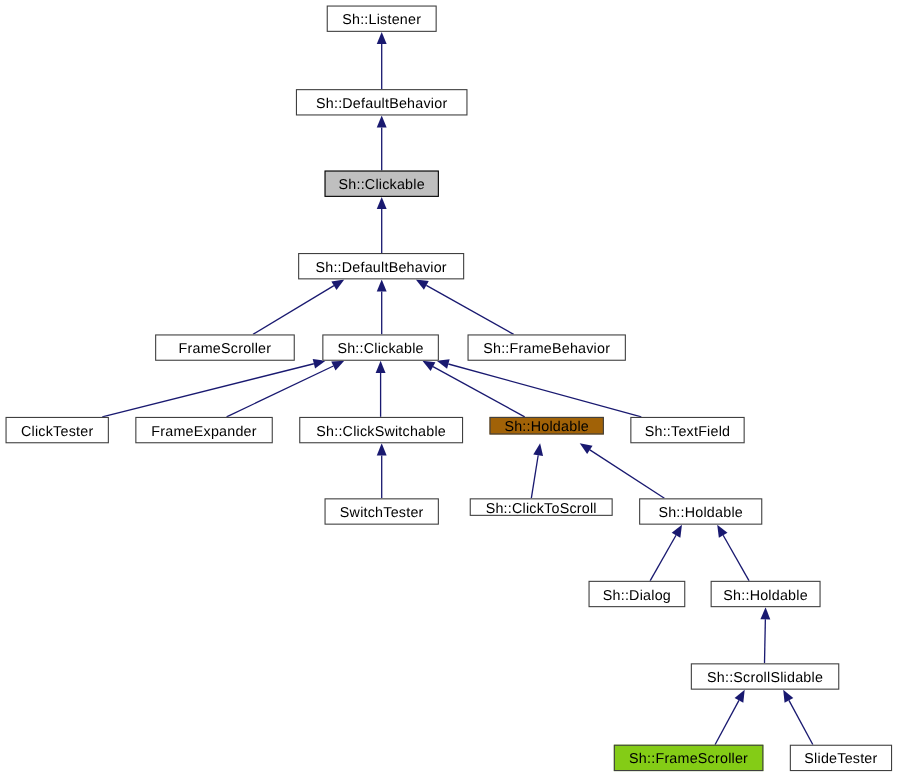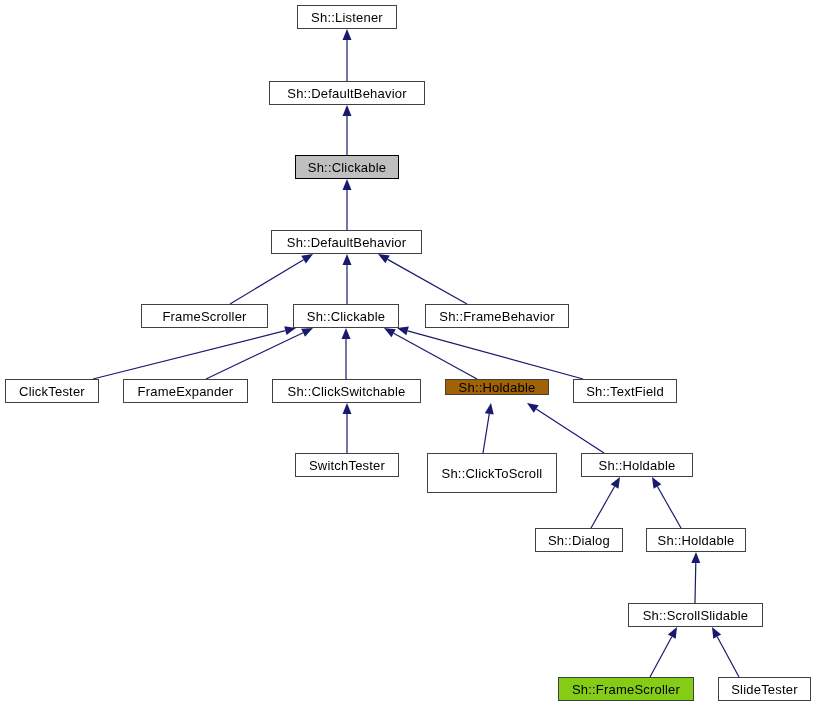--- a/index.html
+++ b/index.html
@@ -132,21 +132,21 @@
       <div class="node" style="left: 271px; top: 230px; width: 151px; height: 24px; background: rgb(255, 255, 255); border-color: rgb(64, 64, 64); color: rgb(0, 0, 0);">Sh::DefaultBehavior</div>
       <div class="node" style="left: 141px; top: 304px; width: 127px; height: 24px; background: rgb(255, 255, 255); border-color: rgb(64, 64, 64); color: rgb(0, 0, 0);">FrameScroller</div>
       <div class="node" style="left: 293px; top: 304px; width: 106px; height: 24px; background: rgb(255, 255, 255); border-color: rgb(64, 64, 64); color: rgb(0, 0, 0);">Sh::Clickable</div>
       <div class="node" style="left: 425px; top: 304px; width: 144px; height: 24px; background: rgb(255, 255, 255); border-color: rgb(64, 64, 64); color: rgb(0, 0, 0);">Sh::FrameBehavior</div>
       <div class="node" style="left: 5px; top: 379px; width: 94px; height: 24px; background: rgb(255, 255, 255); border-color: rgb(64, 64, 64); color: rgb(0, 0, 0);">ClickTester</div>
       <div class="node" style="left: 123px; top: 379px; width: 125px; height: 24px; background: rgb(255, 255, 255); border-color: rgb(64, 64, 64); color: rgb(0, 0, 0);">FrameExpander</div>
       <div class="node" style="left: 272px; top: 379px; width: 149px; height: 24px; background: rgb(255, 255, 255); border-color: rgb(64, 64, 64); color: rgb(0, 0, 0);">Sh::ClickSwitchable</div>
       <div class="node" style="left: 445px; top: 379px; width: 104px; height: 16px; background: #a16207; border-color: rgb(64, 64, 64); color: rgb(0, 0, 0);">Sh::Holdable</div>
       <div class="node" style="left: 573px; top: 379px; width: 104px; height: 24px; background: rgb(255, 255, 255); border-color: rgb(64, 64, 64); color: rgb(0, 0, 0);">Sh::TextField</div>
       <div class="node" style="left: 295px; top: 453px; width: 104px; height: 24px; background: rgb(255, 255, 255); border-color: rgb(64, 64, 64); color: rgb(0, 0, 0);">SwitchTester</div>
-      <div class="node" style="left: 427px; top: 453px; width: 130px; height: 40px; background: rgb(255, 255, 255); border-color: rgb(64, 64, 64); color: rgb(0, 0, 0);">Sh::ClickToScroll</div>
+      <div class="node" style="left: 427px; top: 453px; width: 130px; height: 16px; background: rgb(255, 255, 255); border-color: rgb(64, 64, 64); color: rgb(0, 0, 0);">Sh::ClickToScroll</div>
       <div class="node" style="left: 581px; top: 453px; width: 112px; height: 24px; background: rgb(255, 255, 255); border-color: rgb(64, 64, 64); color: rgb(0, 0, 0);">Sh::Holdable</div>
       <div class="node" style="left: 535px; top: 528px; width: 88px; height: 24px; background: rgb(255, 255, 255); border-color: rgb(64, 64, 64); color: rgb(0, 0, 0);">Sh::Dialog</div>
       <div class="node" style="left: 646px; top: 528px; width: 100px; height: 24px; background: rgb(255, 255, 255); border-color: rgb(64, 64, 64); color: rgb(0, 0, 0);">Sh::Holdable</div>
       <div class="node" style="left: 628px; top: 603px; width: 135px; height: 24px; background: rgb(255, 255, 255); border-color: rgb(64, 64, 64); color: rgb(0, 0, 0);">Sh::ScrollSlidable</div>
       <div class="node" style="left: 558px; top: 677px; width: 136px; height: 24px; background: #84cc16; border-color: rgb(64, 64, 64); color: rgb(0, 0, 0);">Sh::FrameScroller</div>
       <div class="node" style="left: 718px; top: 677px; width: 93px; height: 24px; background: rgb(255, 255, 255); border-color: rgb(64, 64, 64); color: rgb(0, 0, 0);">SlideTester</div>
     </div>
 </div>
 
 </body></html>

